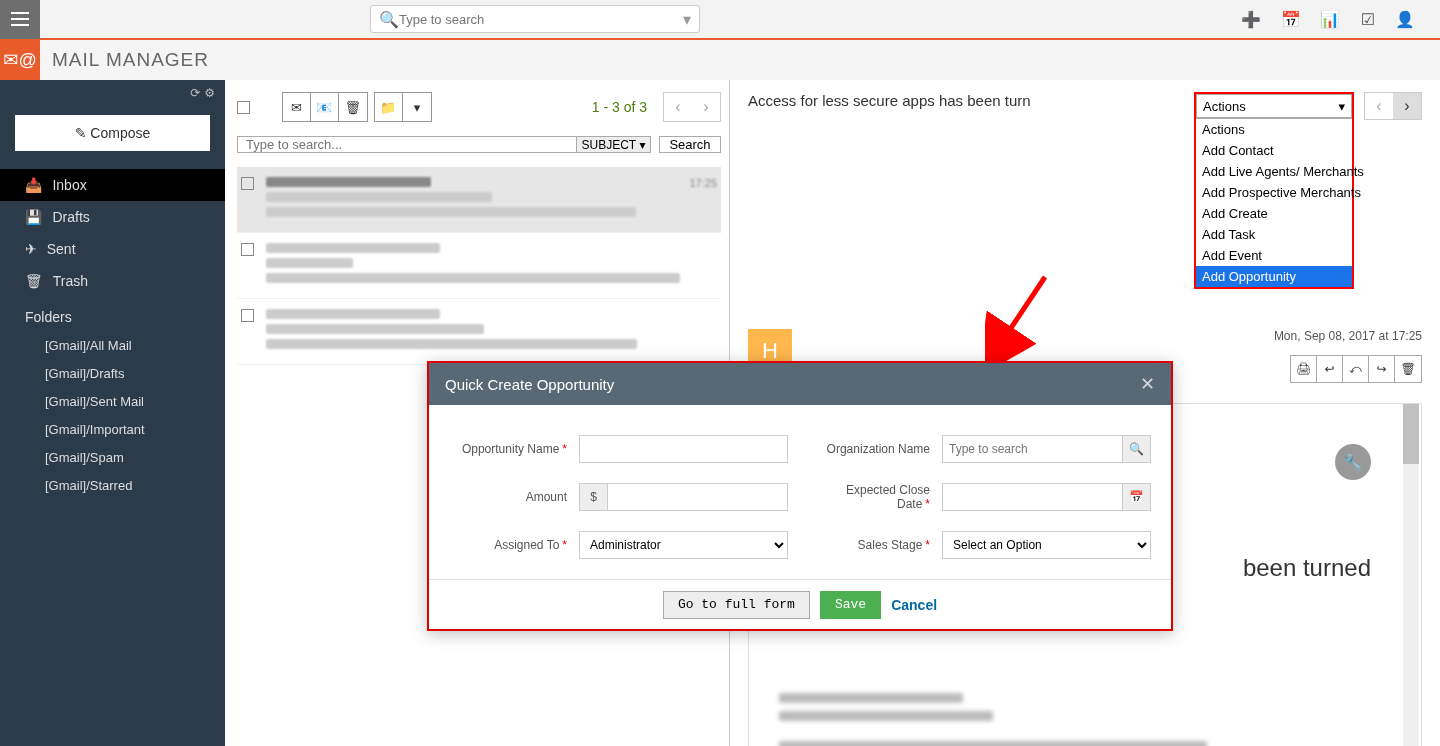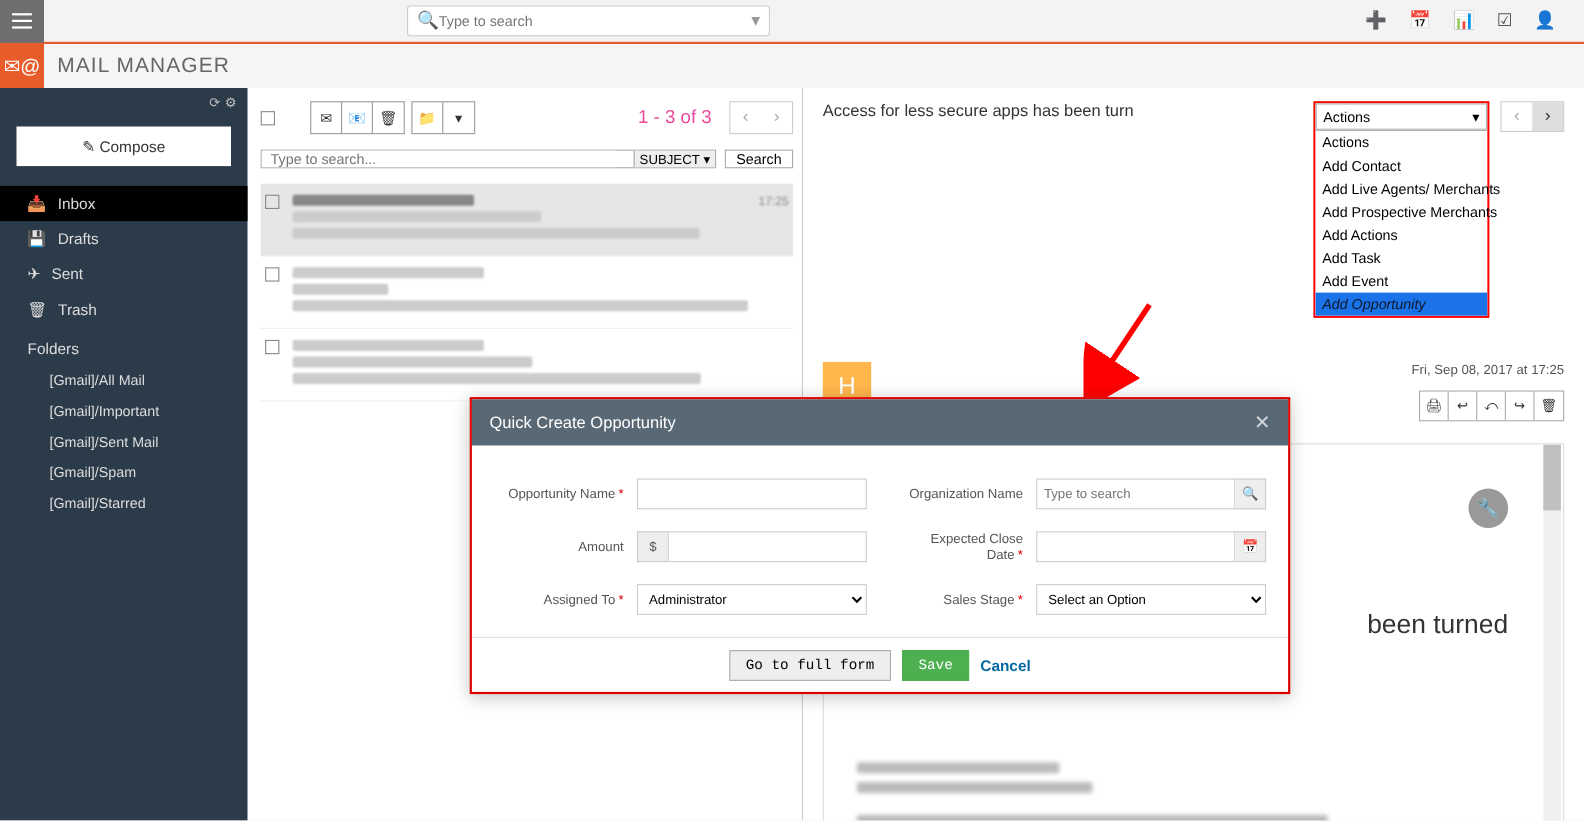--- a/index.html
+++ b/index.html
@@ -31,21 +31,21 @@
 .folders-title { padding: 12px 25px 6px; font-size: 14px; }
 .folder-item { height: 28px; display: flex; align-items: center; padding-left: 45px; font-size: 13px; cursor: pointer; }
 
 
 .listcol { width: 505px; background: #fff; border-right: 1px solid #ccc; padding: 12px 8px 0 12px; }
 .list-toolbar { display: flex; align-items: center; gap: 6px; margin-bottom: 14px; }
 .chk { width: 13px; height: 13px; border: 1px solid #888; }
 .btn-group { display: flex; border: 1px solid #999; }
 .btn-group .ib { width: 28px; height: 28px; display: flex; align-items: center; justify-content: center; border-right: 1px solid #999; color: #333; cursor: pointer; font-size: 13px; }
 .btn-group .ib:last-child { border-right: none; }
-.page-info { margin-left: auto; font-size: 17px; color: #ec4899; }
+.page-info { margin-left: auto; font-size: 14px; color: #4d7c0f; }
 .page-nav { display: flex; border: 1px solid #ccc; margin-left: 10px; }
 .page-nav .pn { width: 28px; height: 28px; display: flex; align-items: center; justify-content: center; color: #aaa; cursor: pointer; }
 
 .search-row { display: flex; gap: 8px; margin-bottom: 14px; }
 .search-combo { flex: 1; display: flex; border: 1px solid #aaa; }
 .search-combo input { flex: 1; border: none; outline: none; padding: 0 8px; font-size: 13px; }
 .search-combo .subj { width: 74px; background: #eee; display: flex; align-items: center; justify-content: center; font-size: 12px; border-left: 1px solid #aaa; margin-left: 16px; }
 .search-btn { width: 62px; border: 1px solid #aaa; background: #fff; font-size: 13px; cursor: pointer; }
 
 .mail-row { display: flex; gap: 12px; padding: 10px 4px; border-bottom: 1px solid #eee; cursor: pointer; }
@@ -56,21 +56,21 @@
 .mail-date { font-size: 11px; color: #888; filter: blur(1px); }
 
 
 .detailcol { flex: 1; background: #fff; padding: 12px 18px 0 18px; position: relative; }
 .detail-top { display: flex; align-items: flex-start; }
 .subject-line { font-size: 15px; color: #333; flex: 1; }
 .actions-box { width: 160px; border: 2px solid red; position: relative; margin-left: 10px; }
 .actions-select { height: 24px; border: 1px solid #aaa; display: flex; align-items: center; justify-content: space-between; padding: 0 6px; font-size: 13px; background: #fff; cursor: pointer; }
 .actions-dd { border-top: 1px solid #aaa; background: #fff; }
 .actions-dd .opt { padding: 3px 6px; font-size: 13px; cursor: pointer; white-space: nowrap; }
-.actions-dd .opt.hl { background: #1a73e8; color: #0f172a; font-style: italic; }
+.actions-dd .opt.hl { background: #1a73e8; color: #ffffff; }
 
 .detail-pager { display: flex; border: 1px solid #ccc; margin-left: 10px; }
 .detail-pager .pn { width: 28px; height: 26px; display: flex; align-items: center; justify-content: center; color: #aaa; cursor: pointer; }
 .detail-pager .pn.active { background: #ddd; color: #333; }
 
 .from-row { margin-top: 40px; display: flex; justify-content: space-between; align-items: flex-start; }
 .avatar { width: 44px; height: 44px; background: #ffb74d; color: #fff; display: flex; align-items: center; justify-content: center; font-size: 22px; }
 .date-line { font-size: 12px; color: #555; }
 .detail-actions2 { margin-top: 12px; display: flex; border: 1px solid #aaa; float: right; }
 .detail-actions2 .ib { width: 26px; height: 26px; display: flex; align-items: center; justify-content: center; border-right: 1px solid #aaa; color: #333; cursor: pointer; font-size: 12px; }
@@ -163,22 +163,23 @@
     <div class="nav-item">
       <span>✈</span>
       <span>Sent</span>
     </div>
     <div class="nav-item">
       <span>🗑</span>
       <span>Trash</span>
     </div>
     <div class="folders-title">Folders</div>
     <div class="folder-item">[Gmail]/All Mail</div>
+    <div class="folder-item">[Gmail]/Drafts</div>
+    <div class="folder-item">[Gmail]/Sent Mail</div>
     <div class="folder-item">[Gmail]/Important</div>
-    <div class="folder-item">[Gmail]/Sent Mail</div>
     <div class="folder-item">[Gmail]/Spam</div>
     <div class="folder-item">[Gmail]/Starred</div>
   </div>
 
   <div class="listcol">
     <div class="list-toolbar">
       <div class="chk"></div>
       <div style="width:20px"></div>
       <div class="btn-group">
         <div class="ib">✉</div>
@@ -239,37 +240,37 @@
       <div class="actions-box">
         <div class="actions-select">
           <span>Actions</span>
           <span>▾</span>
         </div>
         <div class="actions-dd">
           <div class="opt">Actions</div>
           <div class="opt">Add Contact</div>
           <div class="opt">Add Live Agents/ Merchants</div>
           <div class="opt">Add Prospective Merchants</div>
-          <div class="opt">Add Actions</div>
+          <div class="opt">Add Create</div>
           <div class="opt">Add Task</div>
           <div class="opt">Add Event</div>
           <div class="opt hl">Add Opportunity</div>
         </div>
       </div>
 
       <div class="detail-pager">
         <div class="pn">‹</div>
         <div class="pn active">›</div>
       </div>
     </div>
 
     <div class="from-row">
       <div class="avatar">H</div>
       <div style="text-align:right">
-        <div class="date-line">Fri, Sep 08, 2017 at 17:25</div>
+        <div class="date-line">Mon, Sep 08, 2017 at 17:25</div>
         <div class="detail-actions2">
           <div class="ib">🖨</div>
           <div class="ib">↩</div>
           <div class="ib">⤺</div>
           <div class="ib">↪</div>
           <div class="ib">🗑</div>
         </div>
       </div>
     </div>
 

